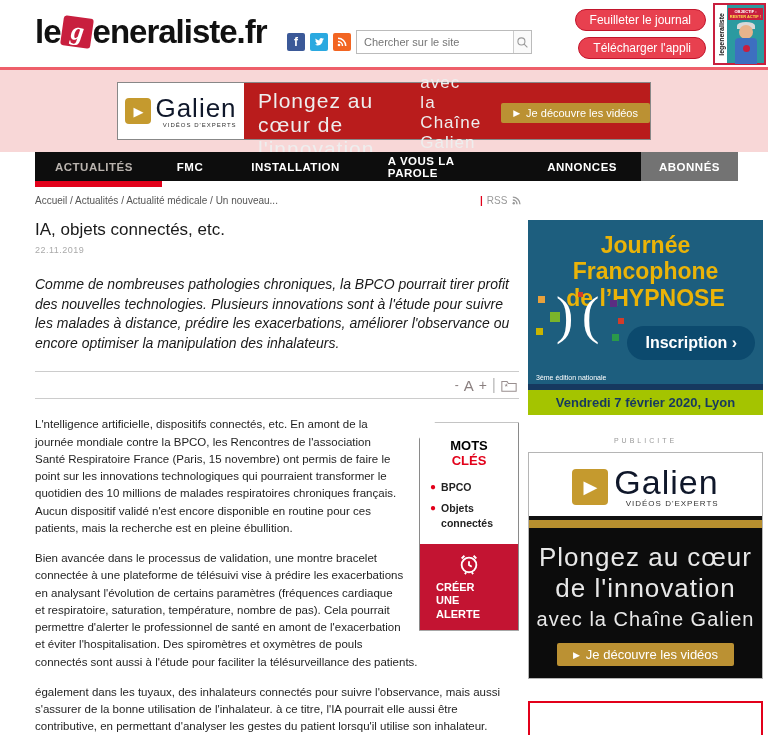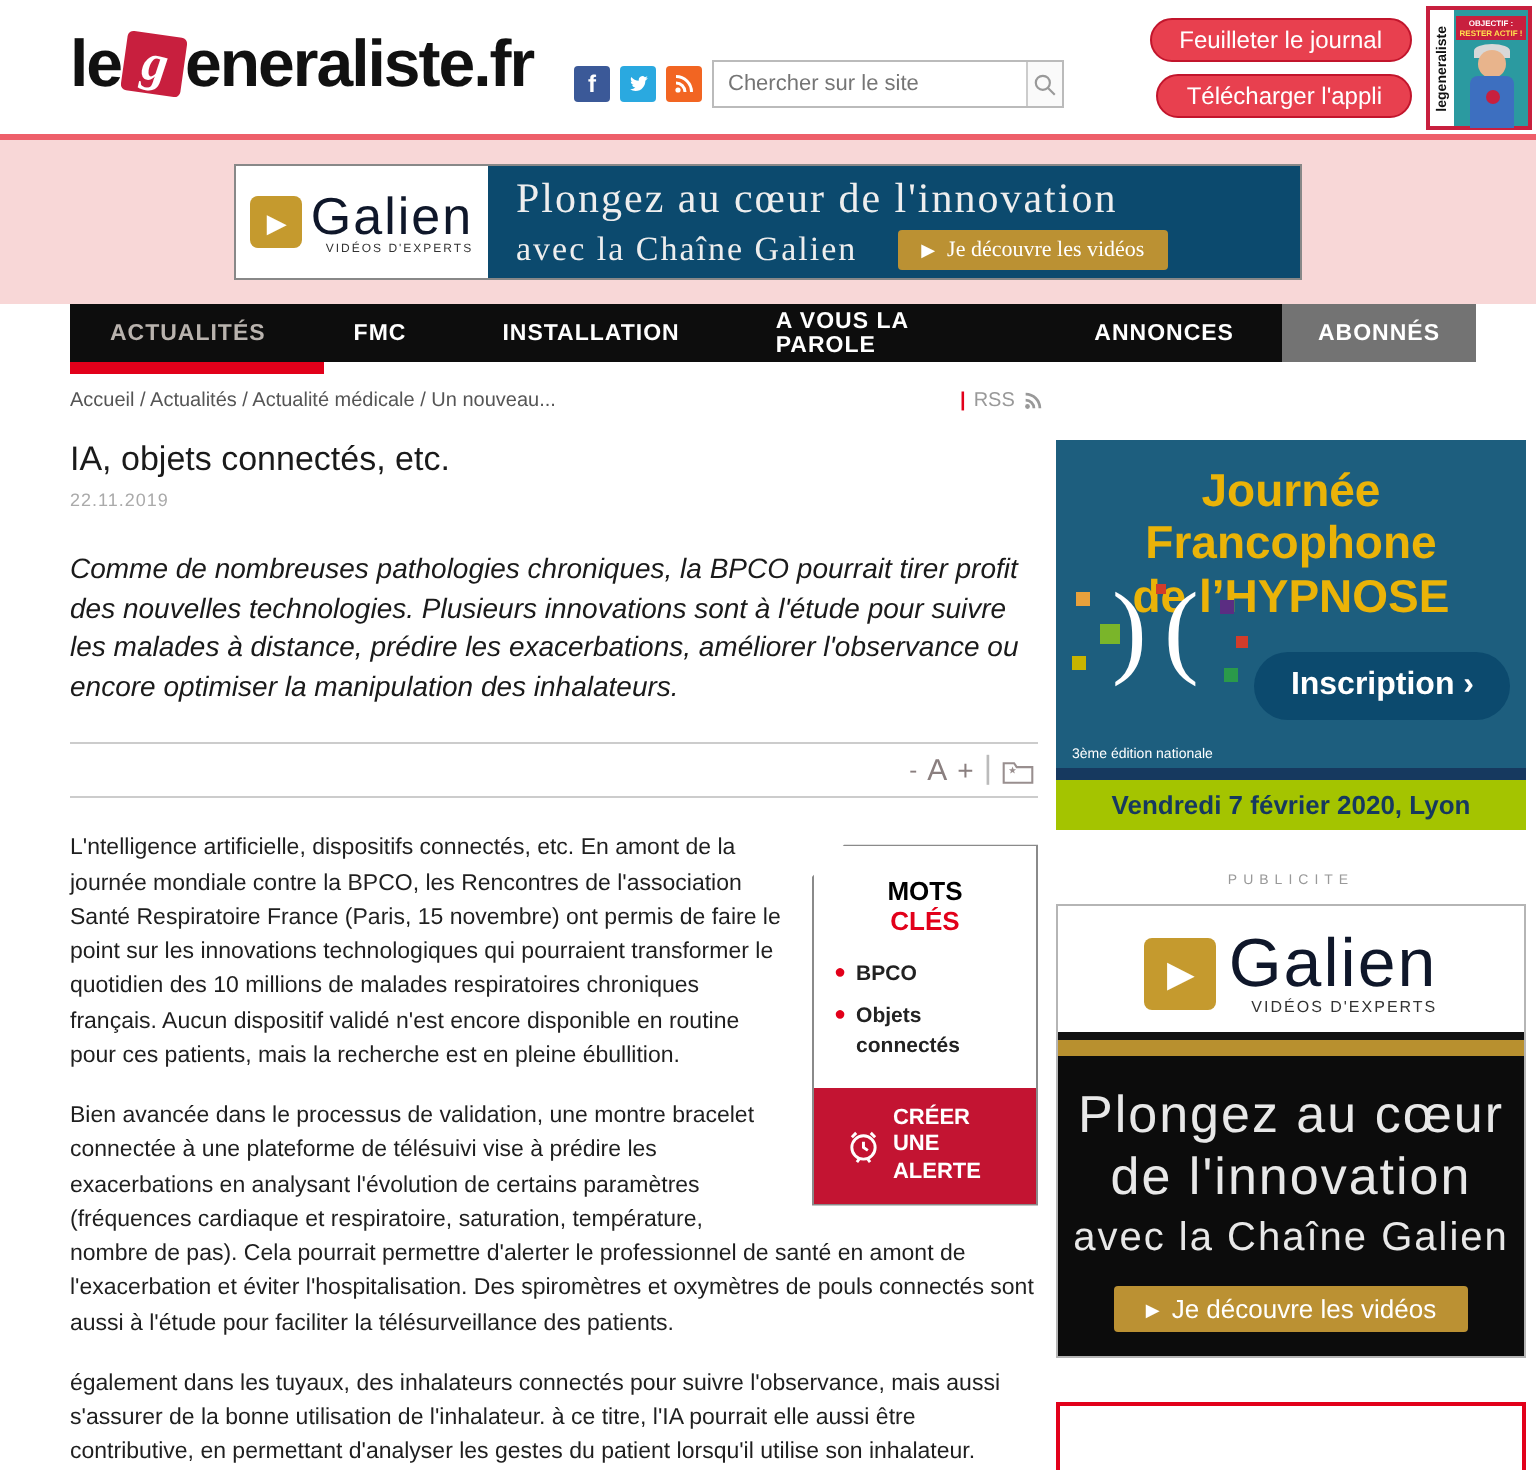--- a/index.html
+++ b/index.html
@@ -56,22 +56,22 @@
   .leader-strip { height:85px; background:#f8d7d7; border-top:3px solid #ee5f6a;
                   display:flex; align-items:center; justify-content:center; }
   .leader { width:534px; height:58px; display:flex; border:1px solid #888; cursor:pointer; }
   .leader .lwhite { width:126px; background:#fff; display:flex; align-items:center; justify-content:center; gap:4px; }
   .gplay { background:#c59a2e; border-radius:4px; display:flex; align-items:center; justify-content:center; color:#fff; }
   .gplay.sm { width:26px; height:26px; font-size:13px; }
   .gplay.lg { width:36px; height:36px; font-size:18px; }
   .glogotext { display:flex; flex-direction:column; align-items:flex-end; line-height:1; }
   .glogotext .gname { font-size:26px; color:#0f172a; letter-spacing:1px; }
   .glogotext .gtag { font-size:6px; letter-spacing:1px; color:#333; margin-top:1px; }
-  .leader .lblack { flex:1; background:#0c4a6e; color:#eee; padding:6px 0 6px 14px;
-                    display:flex; flex-direction:column; justify-content:center;font-family:Liberation Serif, serif; }
+  .leader .lblack { flex:1; background:#b91c1c; color:#eee; padding:6px 0 6px 14px;
+                    display:flex; flex-direction:row; justify-content:center; }
   .leader .l1 { font-size:21px; letter-spacing:1px; font-weight:normal; }
   .leader .lrow { display:flex; align-items:center; margin-top:3px; }
   .leader .l2 { font-size:17px; letter-spacing:1px; }
   .gold-btn { background:#bb9133; color:#fff; font-size:11px; padding:4px 12px;
               border-radius:2px; cursor:pointer; white-space:nowrap; display:inline-flex;
               align-items:center; gap:6px; }
   .leader .gold-btn { margin-left:20px; }
   .gold-btn .tri { font-size:9px; color:#fff; }
 
   
@@ -102,31 +102,31 @@
   .toolbar { border-top:1px solid #ccc; border-bottom:1px solid #ccc; padding:4px 2px;
              display:flex; justify-content:flex-end; align-items:center; gap:5px; color:#8a7f7f; }
   .toolbar .tminus { font-size:12px; cursor:pointer; }
   .toolbar .tA { font-size:15px; cursor:pointer; }
   .toolbar .tplus { font-size:14px; cursor:pointer; }
   .toolbar .tdiv { color:#bbb; }
   .abody { margin-top:17px; font-size:11.5px; line-height:1.5; color:#1f1f1f; }
   .abody p { margin-bottom:13px; }
 
   
-  .kw-box { float:right; width:113px; margin:6px 0 12px 15px; border:1px solid #8a8a8a;
+  .kw-box { float:right; width:100px; margin:6px 0 12px 15px; border:1px solid #8a8a8a;
             background:#fff; text-align:center;
             clip-path:polygon(16px 0, 100% 0, 100% 100%, 0 100%, 0 16px); }
   .kw-title { font-size:13px; font-weight:bold; color:#000; margin-top:16px; line-height:1.1; }
   .kw-title .red { color:#e2001a; }
   .kw-list { list-style:none; text-align:left; margin:12px 8px 0 10px; }
   .kw-list li { font-size:10.5px; font-weight:bold; color:#222; margin-bottom:5px;
                 display:flex; gap:5px; align-items:flex-start; cursor:pointer; }
   .kw-list li .dot { color:#e2001a; font-size:10px; line-height:1.4; }
   .alert-btn { margin-top:12px; background:#c31432; color:#fff; display:flex; align-items:center;
-               gap:6px; padding:9px 16px; cursor:pointer; text-align:left; }
+               gap:6px; padding:9px 16px; cursor:pointer; text-align:left;flex-direction:column; }
   .alert-btn .atext { font-size:11px; font-weight:bold; line-height:1.2; }
 
   
   .ad-hypnose { background:#1d5e7e; height:164px; position:relative; padding-top:12px; cursor:pointer; }
   .hyp-title { text-align:center; color:#eab308; font-weight:bold; font-size:23px; line-height:1.15; }
   .hyp-logo { position:absolute; left:6px; bottom:16px; width:92px; height:78px; }
   .hyp-logo .prof { position:absolute; color:#fff; font-size:52px; font-family:"Liberation Serif", serif; top:-4px; }
   .hyp-logo .p1 { left:22px; }
   .hyp-logo .p2 { left:48px; }
   .hyp-logo .sq { position:absolute; width:7px; height:7px; }

